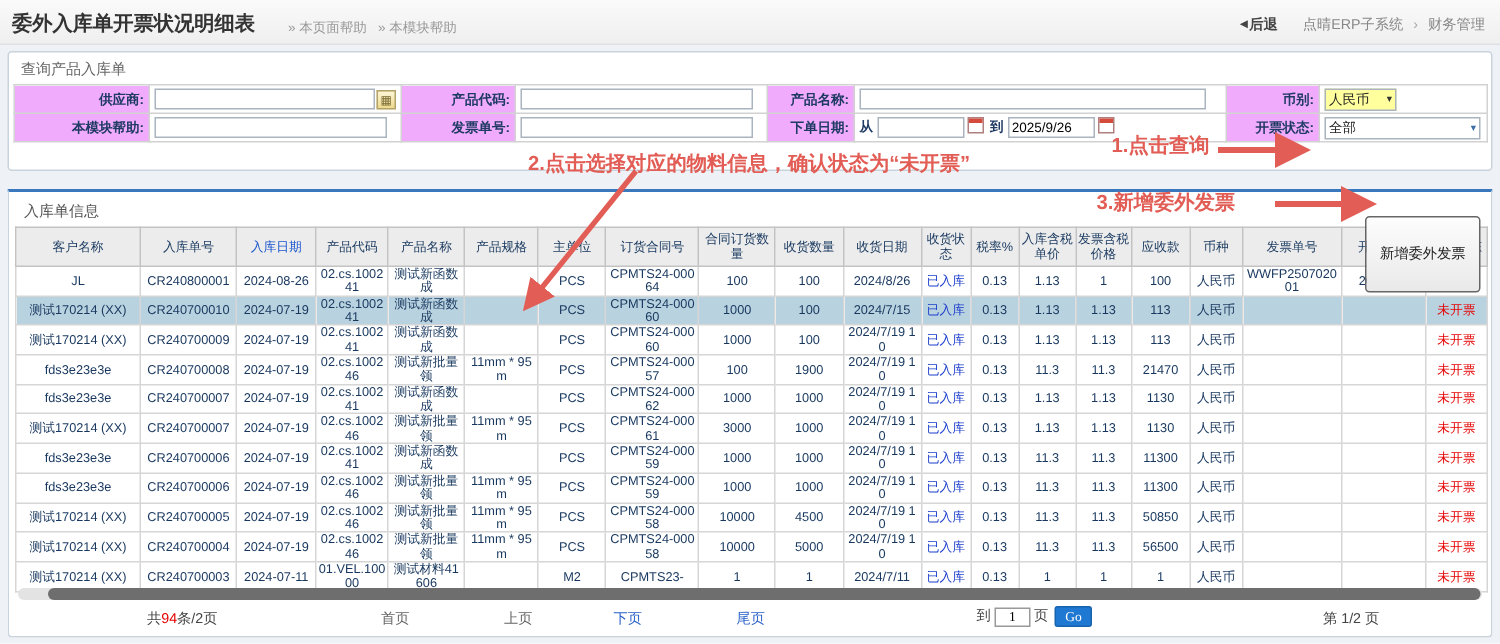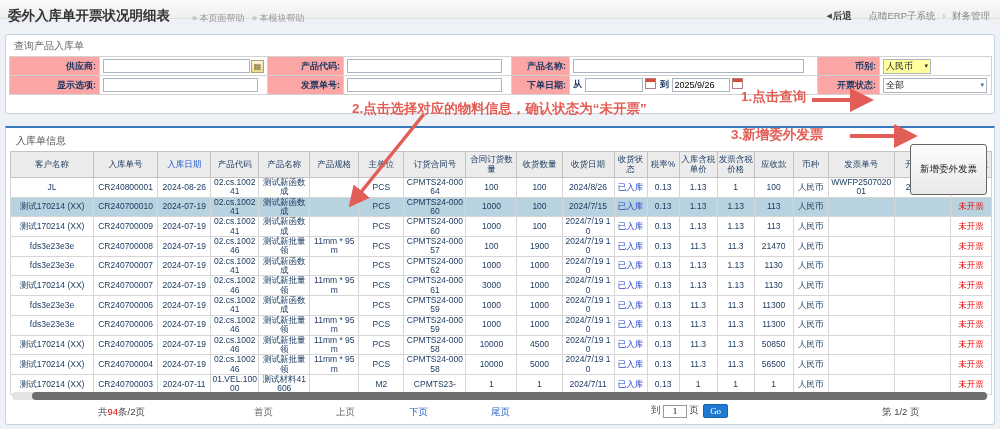--- a/index.html
+++ b/index.html
@@ -5,21 +5,21 @@
   * { margin:0; padding:0; box-sizing:border-box; }
   html,body { width:1000px; height:429px; }
   body {
     font-family:"Liberation Sans","DejaVu Sans",sans-serif;
     background:#eef1f5; overflow:hidden; position:relative;
   }
   .page { position:relative; width:1000px; height:429px; }
 
   
   .topbar {
-    position:absolute; top:0; left:0; right:0; height:19px;
+    position:absolute; top:0; left:0; right:0; height:30px;
     background:linear-gradient(#fafafa,#efefef);
     border-bottom:1px solid #e0e0e0;
   }
   .title { position:absolute; left:8px; top:7px; font-size:13.5px; font-weight:bold; color:#333; }
   .help { font-size:9px; color:#999; text-decoration:none; position:absolute; top:12px; }
   .help1 { left:192px; } .help2 { left:252px; }
   .topbar-right { position:absolute; right:10px; top:10px; font-size:9.5px; color:#888; }
   .topbar-right a { text-decoration:none; color:#888; }
   .back { color:#444 !important; font-weight:600; margin-right:14px; }
   .back .tri { font-size:7px; vertical-align:1px; margin-right:1px; }
@@ -27,21 +27,21 @@
 
   
   .qpanel {
     position:absolute; top:34px; left:5px; right:5px; height:80px;
     background:#fff; border:1px solid #c9d3dc; border-radius:3px;
   }
   .qtitle { font-size:10px; color:#666; padding:4px 8px 3px; }
   .qform { border-collapse:collapse; table-layout:fixed; width:982px; margin:0 3px; font-size:9px; }
   .qform td { border:1px solid #d2d2d2; height:19px; padding:0 3px; }
   .qform td.lbl {
-    background:#fca5a5; text-align:right; color:#1f3a63; font-weight:600;
+    background:#f0abfc; text-align:right; color:#1f3a63; font-weight:600;
     white-space:nowrap; overflow:hidden;
   }
   .qform td.inp { background:#fff; }
   .qform input[type=text] {
     border:1px solid #a9b4bf; height:14px; font-size:9px; width:96%;
     font-family:inherit; padding:0 2px; vertical-align:middle;
   }
   .inwrap { display:flex; align-items:center; gap:1px; }
   .picker {
     display:inline-block; width:13px; height:13px; line-height:12px; text-align:center;
@@ -168,21 +168,21 @@
         <td class="inp"><input type="text" style=""></td>
         <td class="lbl">币别:</td>
         <td class="inp">
           <span class="sel yellow">
             <span>人民币</span>
             <span class="ar">▾</span>
           </span>
         </td>
       </tr>
       <tr>
-        <td class="lbl">显示选项:</td>
+        <td class="lbl">本模块帮助:</td>
         <td class="inp"><input type="text" style=""></td>
         <td class="lbl">发票单号:</td>
         <td class="inp"><input type="text" style=""></td>
         <td class="lbl">下单日期:</td>
         <td class="inp date-cell">
           <span>从</span>
           <input type="text" class="date" style=""><span class="cal"></span>
           <span>到</span>
           <input type="text" class="date" value="2025/9/26" style=""><span class="cal"></span>
         </td>

